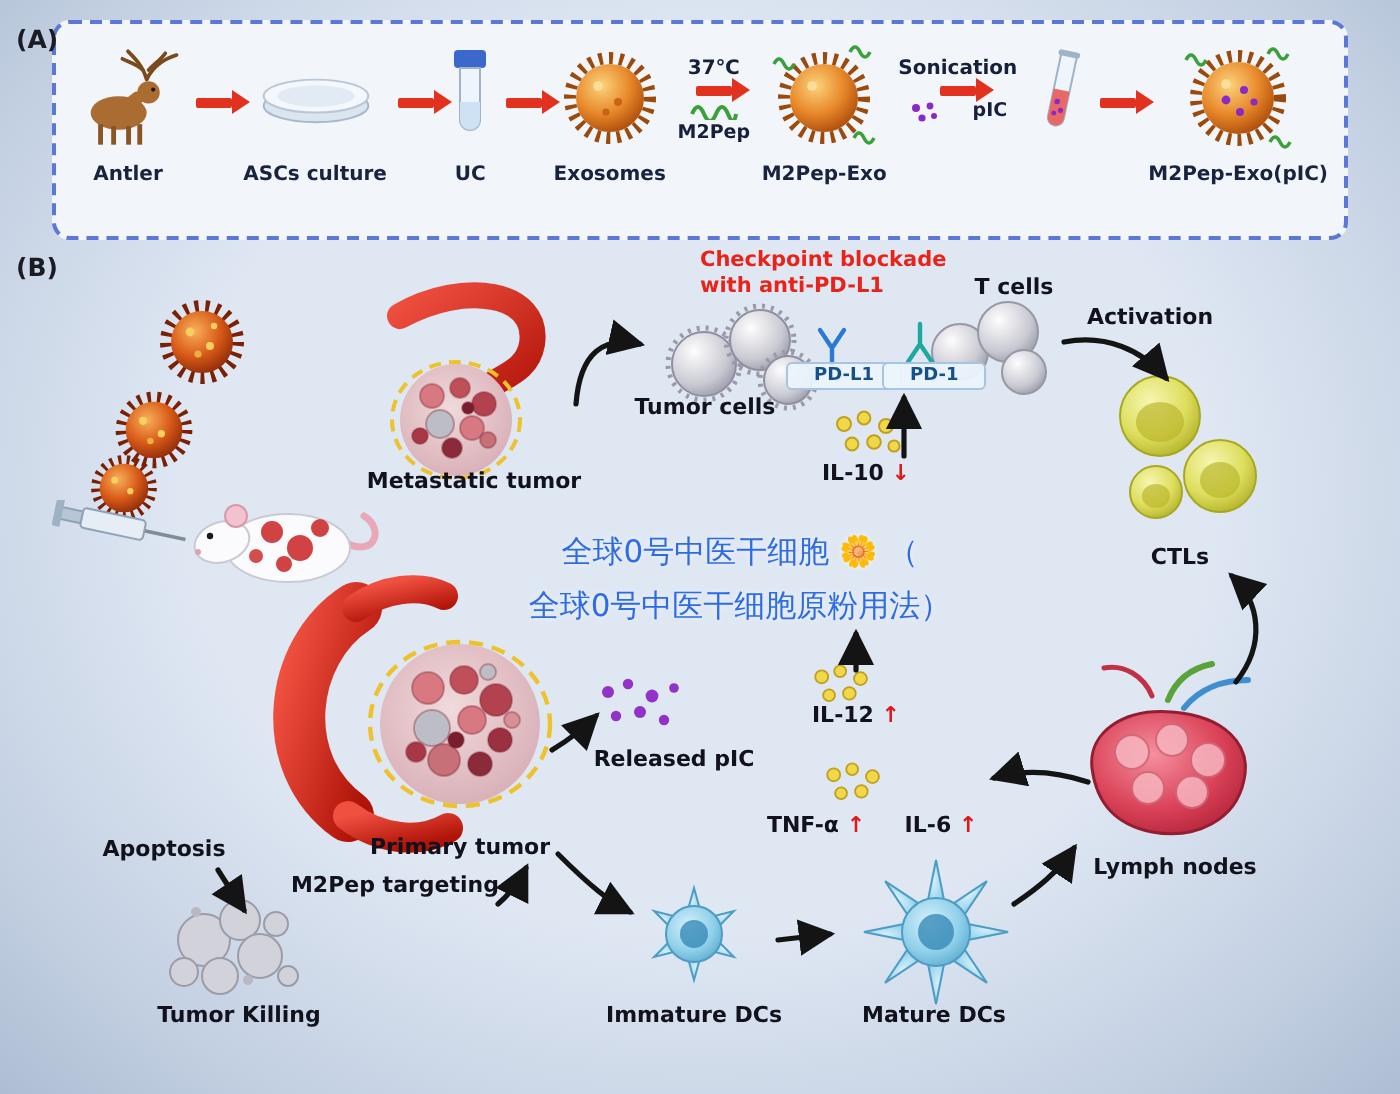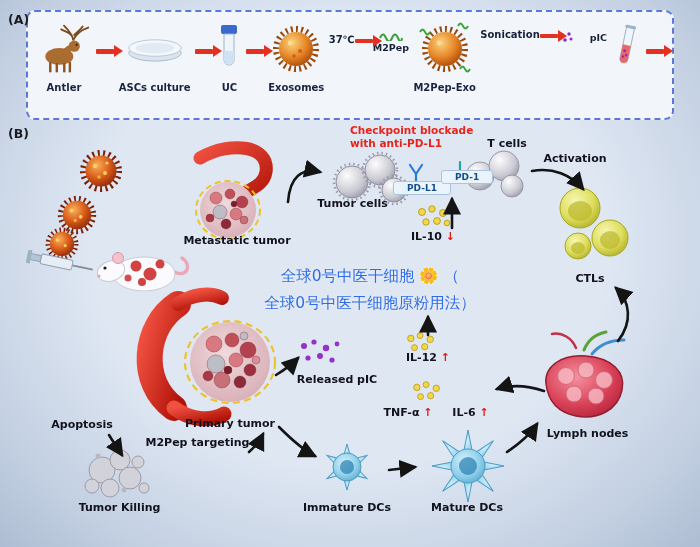--- a/index.html
+++ b/index.html
@@ -13,21 +13,21 @@
   .panelA{position:absolute;left:26px;top:10px;width:648px;height:110px;border:2px dashed #5b77d8;
           border-radius:9px;background:#f2f6fb;display:flex;align-items:flex-start;
           justify-content:space-between;padding:6px 8px 0;z-index:3}
   .pa-col{display:flex;flex-direction:column;align-items:center}
   .pa-icon{height:62px;display:flex;align-items:center;justify-content:center}
   .pa-label{font-size:10px;font-weight:bold;color:#18233f;white-space:nowrap;margin-top:2px}
   .red-arrow{position:relative;width:18px;height:4.5px;background:#e2311f;border-radius:1px;flex:none}
   .red-arrow::after{content:"";position:absolute;left:100%;top:50%;transform:translateY(-50%);
           border-left:9px solid #e2311f;border-top:6.5px solid transparent;border-bottom:6.5px solid transparent}
   .pa-arrow{margin-top:31px}
-  .ag{display:flex;flex-direction:row;align-items:center;margin-top:11px}
+  .ag{display:flex;flex-direction:column;align-items:center;margin-top:11px}
   .ag-top{font-size:10px;font-weight:bold;color:#16203a;margin-bottom:3px;white-space:nowrap}
   .ag-bot{font-size:9.5px;font-weight:bold;color:#16203a;margin-top:2px;display:flex;
           flex-direction:column;align-items:center;gap:1px}
   .ag-bot-row{display:flex;align-items:center;gap:16px}
   
   .blabel{position:absolute;font-size:11px;font-weight:bold;color:#12121c;text-align:center;
           line-height:1.15;z-index:7}
   .dir{color:#e01818;font-weight:bold}
   .checkpoint{position:absolute;left:350px;top:124px;width:184px;text-align:left;font-size:10.5px;
           font-weight:bold;color:#e8231a;line-height:1.2;z-index:7}
@@ -207,20 +207,39 @@
             <circle cx="14" cy="28" r="1.4" fill="#8a28c8"></circle>
               <circle cx="16.5" cy="32" r="1.3" fill="#8a28c8"></circle>
             <circle cx="13.5" cy="34" r="1.2" fill="#8a28c8"></circle>
           </g>
         </svg>
       </div>
     </div>
 
     <div class="red-arrow pa-arrow"></div>
 
+    <div class="pa-col">
+      <div class="pa-icon">
+        <svg width="56" height="56" viewBox="0 0 56 56">
+          <circle cx="28" cy="28" r="21" fill="none" stroke="#9a4a0c" stroke-width="6" stroke-dasharray="2 3.2"></circle>
+          <circle cx="28" cy="28" r="18" fill="url(#g-exo)"></circle>
+          <circle cx="22" cy="21" r="2.4" fill="#f8e0a0" opacity="0.9"></circle>
+          <circle cx="22" cy="29" r="2.2" fill="#8a28c8"></circle>
+            <circle cx="31" cy="24" r="2" fill="#8a28c8"></circle>
+          <circle cx="29" cy="35" r="2" fill="#8a28c8"></circle>
+            <circle cx="36" cy="30" r="1.8" fill="#8a28c8"></circle>
+          <g stroke="#3aa03a" stroke-width="1.8" fill="none">
+            <path d="M2,9 q2.5,-5 5,0 t5,0"></path>
+            <path d="M43,6 q2.5,-5 5,0 t5,0"></path>
+            <path d="M44,50 q2.5,-5 5,0 t5,0"></path>
+          </g>
+        </svg>
+      </div>
+      <span class="pa-label">M2Pep-Exo(pIC)</span>
+    </div>
   </div>
 
   <svg class="abs" style="left:78px;top:148px" width="46" height="46" viewBox="0 0 46 46">
     <circle cx="23" cy="23" r="18" fill="none" stroke="#7a2006" stroke-width="6" stroke-dasharray="2 3.4"></circle>
     <circle cx="23" cy="23" r="15.5" fill="url(#g-virus)"></circle>
     <circle cx="17" cy="18" r="2.2" fill="#f8d060"></circle>
       <circle cx="27" cy="25" r="2" fill="#f8d060"></circle>
     <circle cx="21" cy="29" r="1.8" fill="#e8b040"></circle>
       <circle cx="29" cy="15" r="1.6" fill="#f8d060"></circle>
   </svg>
@@ -456,21 +475,21 @@
     <div>with anti-PD-L1</div>
   </div>
 
   <div class="blabel" style="left:477px;top:138px;width:60px">T cells</div>
   <div class="blabel" style="left:535px;top:153px;width:80px">Activation</div>
   <div class="blabel" style="left:305px;top:198px;width:95px">Tumor cells</div>
   <div class="blabel" style="left:162px;top:235px;width:150px">Metastatic tumor</div>
   <div class="blabel" style="left:560px;top:273px;width:60px">CTLs</div>
 
   <span class="pdbadge" style="left:393px;top:181px">PD-L1</span>
-  <span class="pdbadge" style="left:441px;top:170px">PD-1</span>
+  <span class="pdbadge" style="left:441px;top:181px">PD-1</span>
 
   <div class="blabel" style="left:403px;top:231px;width:60px">
     <span>IL-10</span>
     <span class="dir">↓</span>
   </div>
   <div class="blabel" style="left:398px;top:352px;width:60px">
     <span>IL-12</span>
     <span class="dir">↑</span>
   </div>
   <div class="blabel" style="left:373px;top:407px;width:70px">

